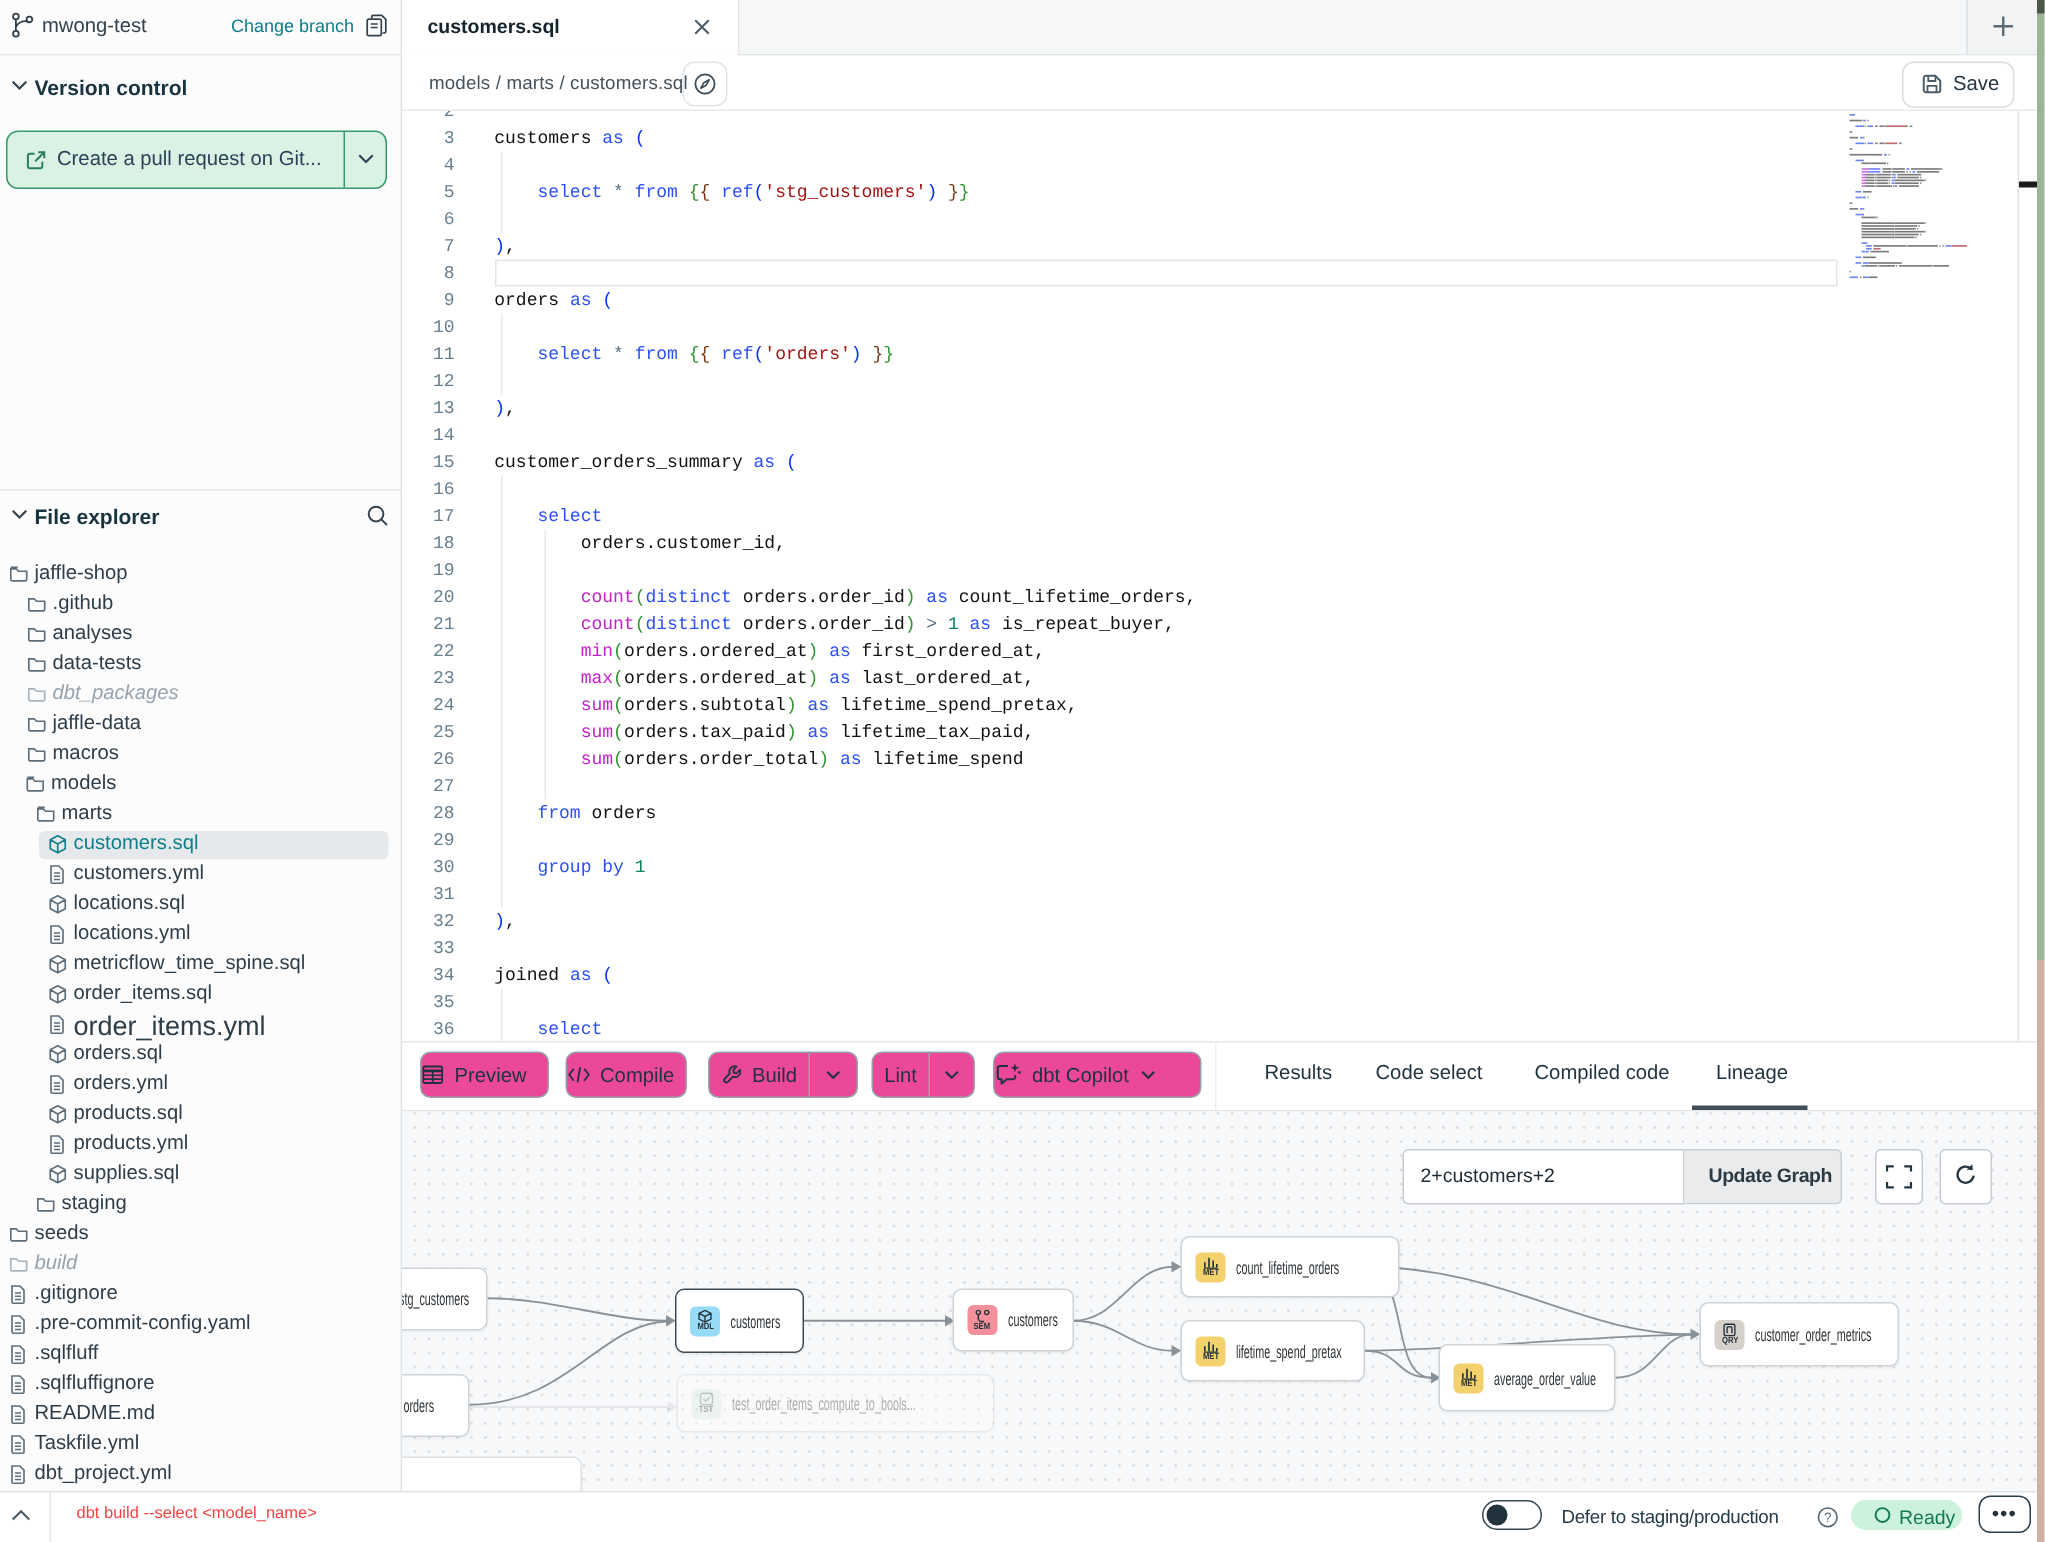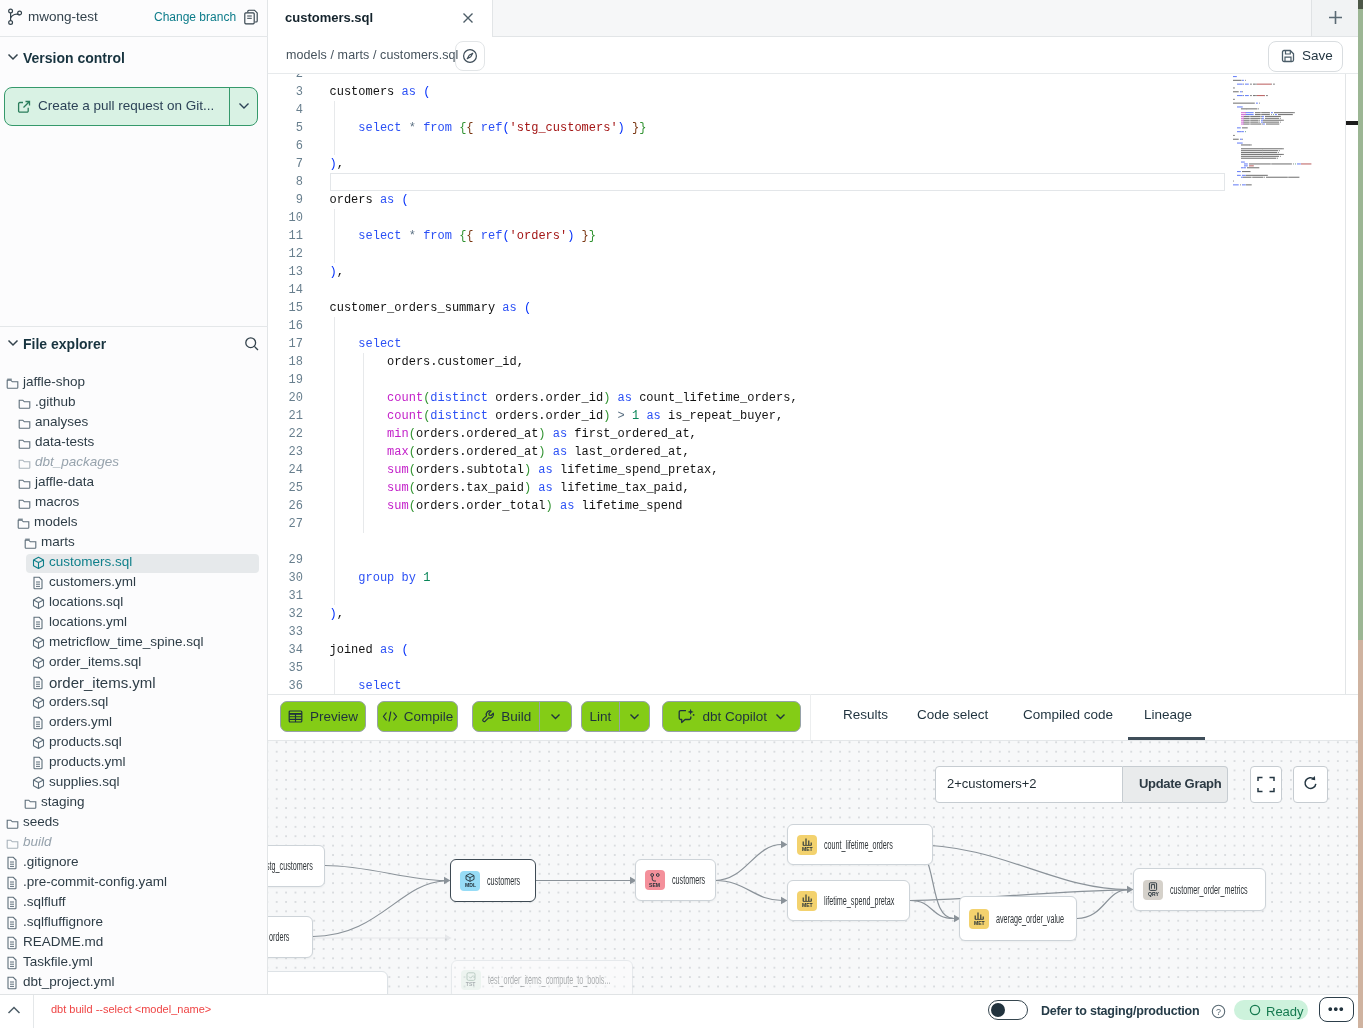--- a/index.html
+++ b/index.html
@@ -3,22 +3,22 @@
 *{margin:0;padding:0;box-sizing:border-box}
 html,body{width:1363px;height:1028px;overflow:hidden;background:#fff;
 font-family:"Liberation Sans",sans-serif;-webkit-font-smoothing:antialiased}
 .abs{position:absolute}
 .ln{position:absolute;left:0;height:18px;width:1225px}
 .num{position:absolute;left:268px;width:35px;text-align:right;font:12px/18px "Liberation Mono",monospace;color:#687f8e;font-weight:400}
 .ct{position:absolute;left:329.5px;font:12px/18px "Liberation Mono",monospace;color:#121212;white-space:pre}
 .ct i{font-style:normal}
 i.k{color:#2b50f5}i.b1{color:#0431fa}i.b2{color:#319331}i.b3{color:#7b3814}
 i.f{color:#c320c9}i.s{color:#a31515}i.n{color:#098658}i.o{color:#5b7083}
-.btn{position:absolute;background:#84cc16;border:1px solid #96a1a9;border-radius:7px;
-display:flex;align-items:center;justify-content:center;color:#1f323e;font-size:13.5px}
+.btn{position:absolute;background:#ec4899;border:1px solid #96a1a9;border-radius:7px;
+display:flex;align-items:center;color:#1f323e;font-size:13.5px}
 .tabt{position:absolute;top:0;height:41px;line-height:41px;color:#1f323e;font-size:13.5px}
 .nodebox{position:absolute;background:#fff;border:1px solid #cdd3d8;border-radius:6px;box-shadow:0 1px 2px rgba(20,30,40,.05)}
 .nicon{position:absolute;left:9px;top:50%;margin-top:-10px;width:20px;height:20px;border-radius:4px;
 display:flex;flex-direction:column;align-items:center;justify-content:center}
 .nicon b{font-size:6px;line-height:6px;font-weight:700;color:#233038;transform:scaleX(.85);letter-spacing:0}
 .nlabel{position:absolute;left:36px;top:50%;margin-top:-7px;font-size:12px;line-height:14px;color:#2f3438;
 transform:scaleX(.6);transform-origin:0 50%;white-space:nowrap}
 </style></head><body>
 
 <div class="abs" style="left:268px;top:0;width:1095px;height:37px;background:#f6f7f8;border-bottom:1px solid #e2e5e7"></div>
@@ -154,20 +154,24 @@
         <b class="num">25</b>
         <span class="ct">        <i class="f">sum</i><i class="b2">(</i>orders.tax_paid<i class="b2">)</i> <i class="k">as</i> lifetime_tax_paid,</span>
       </div>
 <div class="ln" style="top:496.5px">
         <b class="num">26</b>
         <span class="ct">        <i class="f">sum</i><i class="b2">(</i>orders.order_total<i class="b2">)</i> <i class="k">as</i> lifetime_spend</span>
       </div>
 <div class="ln" style="top:514.5px">
         <b class="num">27</b>
         <span class="ct"></span>
+      </div>
+<div class="ln" style="top:532.5px">
+        <b class="num">28</b>
+        <span class="ct">    <i class="k">from</i> orders</span>
       </div>
 <div class="ln" style="top:550.5px">
         <b class="num">29</b>
         <span class="ct"></span>
       </div>
 <div class="ln" style="top:568.5px">
         <b class="num">30</b>
         <span class="ct">    <i class="k">group</i> <i class="k">by</i> <i class="n">1</i></span>
       </div>
 <div class="ln" style="top:586.5px">
@@ -509,21 +513,21 @@
 <div class="nodebox" style="left:865px;top:127px;width:133px;height:43px;">
       <div class="nicon" style="background:#d5d1ca">
         <svg width="10" height="9" viewBox="0 0 10 9">
           <rect x="1.4" y="0.8" width="7.2" height="7.6" rx="1" fill="none" stroke="#233038" stroke-width="0.9"></rect>
           <path d="M3.4,2.6 V6.8 M6.6,2.6 V6.8 M3.4,2.6 h3.2" stroke="#233038" stroke-width="0.9"></path>
         </svg>
         <b>QRY</b>
       </div>
       <div class="nlabel" style="color:#2f3438">customer_order_metrics</div>
     </div>
-<div class="nodebox" style="left:183px;top:175px;width:182px;height:39px;opacity:.38;margin-top:44px;">
+<div class="nodebox" style="left:183px;top:175px;width:212px;height:39px;opacity:.38;">
       <div class="nicon" style="background:#ddeee4">
         <svg width="10" height="9" viewBox="0 0 10 9">
           <rect x="1" y="0.8" width="8" height="7.6" rx="1.5" fill="none" stroke="#4f7d63" stroke-width="0.9"></rect>
           <path d="M3,4.6 l1.6,1.6 2.6,-2.8" fill="none" stroke="#4f7d63" stroke-width="0.9"></path>
         </svg>
         <b>TST</b>
       </div>
       <div class="nlabel" style="color:#2f3438">test_order_items_compute_to_bools...</div>
     </div>
 <div class="nodebox" style="left:-30px;top:230px;width:150px;height:40px;border-color:#dde2e6"></div>
@@ -545,21 +549,21 @@
 </div>
 
 <div class="abs" style="left:0;top:994px;width:1363px;height:34px;background:#fff;border-top:1px solid #e0e3e5"></div>
 <svg class="abs" style="left:7px;top:1005px" width="14" height="10">
     <path d="M1.5,8 L7,2.5 L12.5,8" fill="none" stroke="#4d5d67" stroke-width="1.5"></path>
   </svg>
 <div class="abs" style="left:33px;top:995px;width:1px;height:33px;background:#e4e7e9"></div>
 <div class="abs" style="left:51px;top:1003px;font-size:11px;color:#ef4444">dbt build --select &lt;model_name&gt;</div>
 <div class="abs" style="left:988px;top:1000px;width:40px;height:20px;border:1.5px solid #36464f;border-radius:11px;background:#fff"></div>
 <div class="abs" style="left:991px;top:1003px;width:14px;height:14px;border-radius:50%;background:#22333e"></div>
-<div class="abs" style="left:1041px;top:1004px;font-size:12.5px;letter-spacing:-.2px;font-weight:700;color:#253b47">Defer to staging/production</div>
+<div class="abs" style="left:1041px;top:1004px;font-size:12.5px;letter-spacing:-.2px;font-weight:400;color:#253b47">Defer to staging/production</div>
 <svg class="abs" style="left:1211px;top:1004px" width="15" height="15" viewBox="0 0 15 15">
     <circle cx="7.5" cy="7.5" r="6.2" fill="none" stroke="#5a6a74" stroke-width="1.1"></circle>
     <text x="7.5" y="10.6" text-anchor="middle" font-size="9" fill="#5a6a74" font-family="Liberation Sans">?</text>
   </svg>
 <div class="abs" style="left:1234px;top:1000px;width:74px;height:20px;background:#cdf2dc;border-radius:10px"></div>
 <svg class="abs" style="left:1249px;top:1004px" width="12" height="12">
     <circle cx="6" cy="6" r="4.6" fill="none" stroke="#15794f" stroke-width="1.3"></circle>
   </svg>
 <div class="abs" style="left:1266px;top:1004px;font-size:13px;color:#15794f">Ready</div>
 <div class="abs" style="left:1319px;top:997px;width:35px;height:25px;border:1.5px solid #2c3e4a;border-radius:8px;background:#fff"></div>
@@ -669,21 +673,21 @@
         </svg></div>
 <div class="abs" style="left:49px;top:634px;font-size:13.5px;color:#2e3d47;white-space:nowrap">metricflow_time_spine.sql</div>
 <div class="abs" style="left:32px;top:656px"><svg width="13" height="14" viewBox="0 0 13 14">
           <path d="M6.5,1.2 L11.5,3.9 V9.8 L6.5,12.5 L1.5,9.8 V3.9 Z M1.5,3.9 L6.5,6.6 L11.5,3.9 M6.5,6.6 V12.5" fill="none" stroke="#5d6e7a" stroke-width="1.1" stroke-linejoin="round"></path>
         </svg></div>
 <div class="abs" style="left:49px;top:654px;font-size:13.5px;color:#2e3d47;white-space:nowrap">order_items.sql</div>
 <div class="abs" style="left:32px;top:676px"><svg width="12" height="14" viewBox="0 0 12 14">
           <path d="M2,1.3 h5.2 L10,4.1 V12 a0.8,0.8 0 0 1 -0.8,0.8 H2.8 A0.8,0.8 0 0 1 2,12 Z" fill="none" stroke="#5d6e7a" stroke-width="1.1"></path>
           <path d="M4,6 h4 M4,8.2 h4 M4,10.4 h4" stroke="#5d6e7a" stroke-width="1"></path>
         </svg></div>
-<div class="abs" style="left:49px;top:674px;font-size:15px;color:#2e3d47;white-space:nowrap">order_items.yml</div>
+<div class="abs" style="left:49px;top:674px;font-size:18px;color:#2e3d47;white-space:nowrap">order_items.yml</div>
 <div class="abs" style="left:32px;top:696px"><svg width="13" height="14" viewBox="0 0 13 14">
           <path d="M6.5,1.2 L11.5,3.9 V9.8 L6.5,12.5 L1.5,9.8 V3.9 Z M1.5,3.9 L6.5,6.6 L11.5,3.9 M6.5,6.6 V12.5" fill="none" stroke="#5d6e7a" stroke-width="1.1" stroke-linejoin="round"></path>
         </svg></div>
 <div class="abs" style="left:49px;top:694px;font-size:13.5px;color:#2e3d47;white-space:nowrap">orders.sql</div>
 <div class="abs" style="left:32px;top:716px"><svg width="12" height="14" viewBox="0 0 12 14">
           <path d="M2,1.3 h5.2 L10,4.1 V12 a0.8,0.8 0 0 1 -0.8,0.8 H2.8 A0.8,0.8 0 0 1 2,12 Z" fill="none" stroke="#5d6e7a" stroke-width="1.1"></path>
           <path d="M4,6 h4 M4,8.2 h4 M4,10.4 h4" stroke="#5d6e7a" stroke-width="1"></path>
         </svg></div>
 <div class="abs" style="left:49px;top:714px;font-size:13.5px;color:#2e3d47;white-space:nowrap">orders.yml</div>
 <div class="abs" style="left:32px;top:736px"><svg width="13" height="14" viewBox="0 0 13 14">

